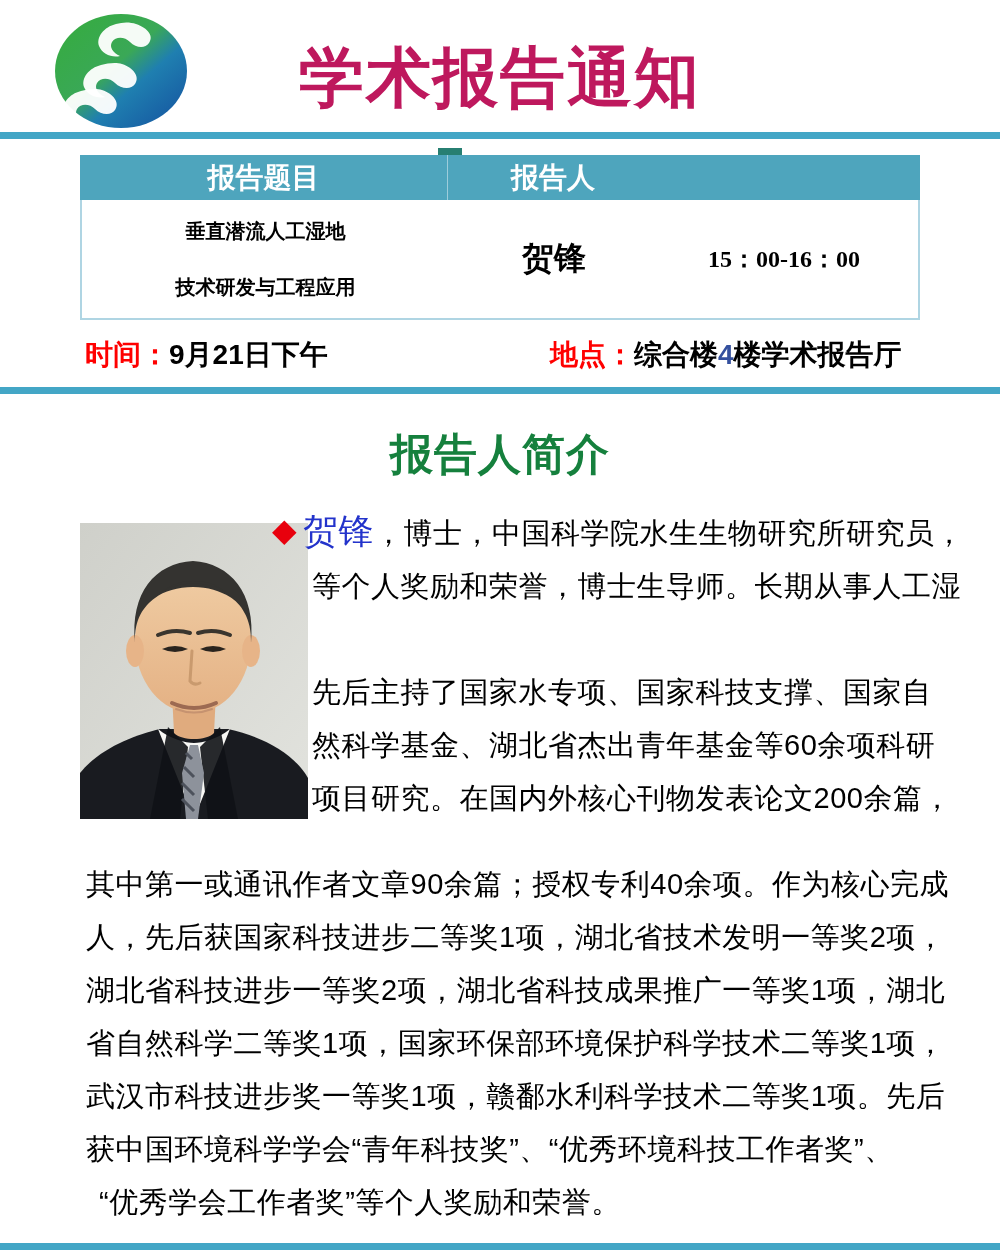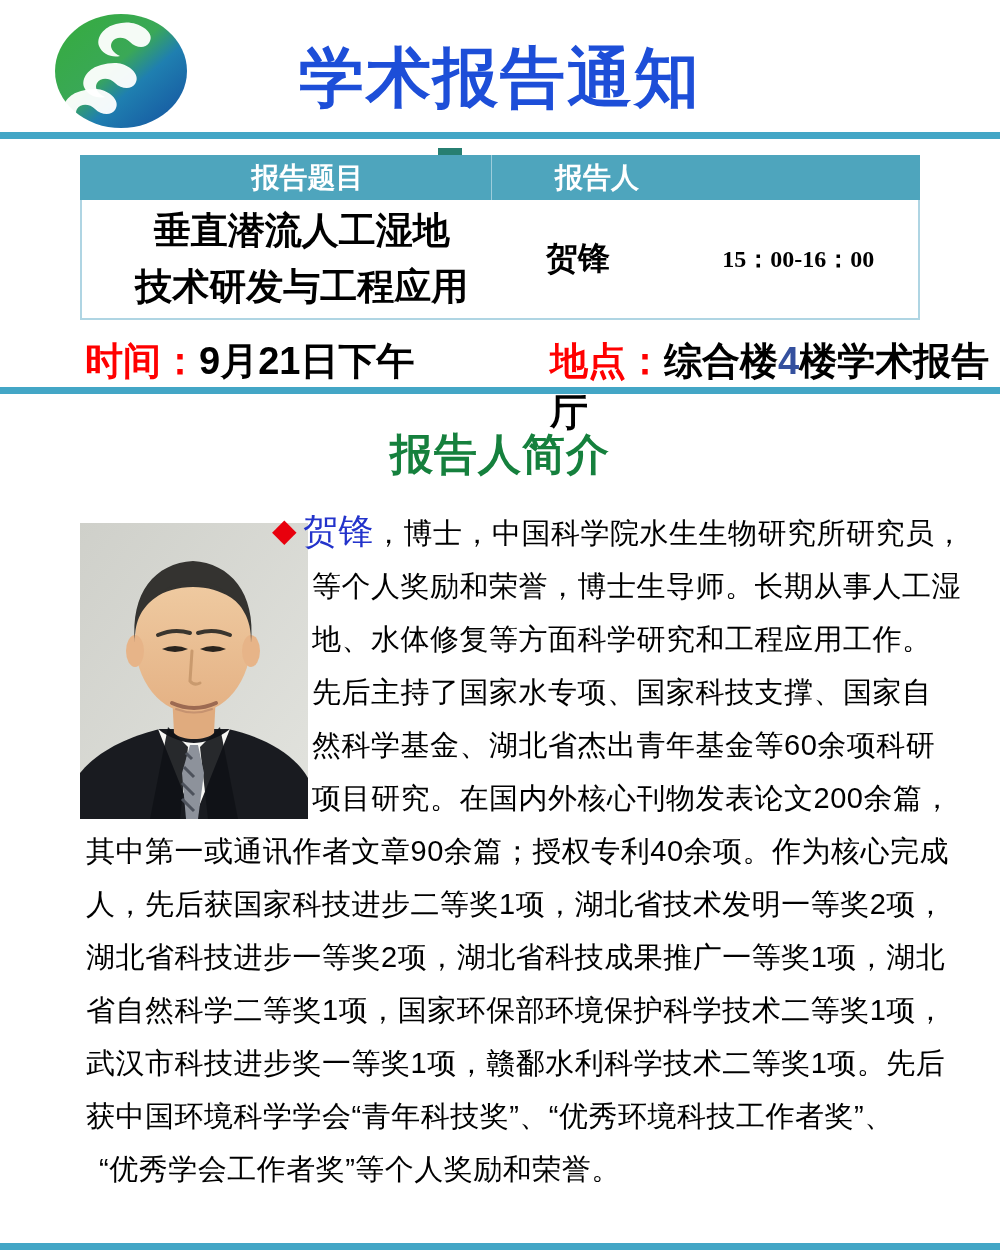--- a/index.html
+++ b/index.html
@@ -6,21 +6,21 @@
   #page{
     position:relative;width:1000px;height:1250px;margin:0 auto;
     background:#ffffff;overflow:hidden;
     font-family:"Liberation Sans","DejaVu Sans",sans-serif;
     color:#000;
   }
   .abs{position:absolute;}
   
   .page-title{
     left:0;right:0;top:34px;text-align:center;
-    font-size:65px;font-weight:900;letter-spacing:2px;color:#1d4ed8;
+    font-size:65px;font-weight:900;letter-spacing:2px;color:#be185d;
   }
   .divider{left:0;width:1000px;height:7px;background:#43a6c6;}
   .divider-top{top:132px;}
   .divider-mid{top:387px;}
   .divider-bottom{top:1243px;}
   .header-artifact{left:438px;top:148px;width:24px;height:8px;background:#277f72;}
   
   .sched-table{left:80px;top:155px;width:840px;}
   .t-head{display:flex;height:45px;background:#4ea5bd;}
   .t-head .cell{
@@ -30,45 +30,45 @@
   }
   .t-head .cell:last-child{border-right:none;}
   .t-body{
     display:flex;height:120px;background:#fff;
     border:2px solid #afd5e3;border-top:none;box-sizing:border-box;
   }
   .t-body .cell{
     display:flex;flex-direction:column;align-items:center;justify-content:center;
     font-weight:bold;color:#000;
   }
-  .c1{width:367px;padding-left:44px;}.c2{width:210px;}.c3{width:250px;}
-  .topic-line{font-size:37px;line-height:56px;}
+  .c1{width:367px;}.c2{width:210px;}.c3{width:250px;}
+  .topic-line{font-size:20px;line-height:56px;}
   .speaker-cell{font-size:32px;}
   .time-cell{font-family:"Liberation Serif","DejaVu Serif",serif;font-size:24px;}
   
-  .sched-row{top:336px;left:0;width:1000px;height:42px;font-size:38px;font-weight:bold;}
+  .sched-row{top:336px;left:0;width:1000px;height:42px;font-size:28px;font-weight:bold;}
   .sched-time{position:absolute;left:85px;top:0;}
   .sched-place{position:absolute;left:550px;top:0;}
   .red{color:#ff0000;}
   .floor-num{color:#34509e;}
   
   .bio-heading{
     left:0;right:0;top:426px;text-align:center;
     font-size:43px;font-weight:bold;color:#15803d;letter-spacing:1px;
   }
   .photo{left:80px;top:523px;width:228px;height:296px;}
   .bio-line{
     font-size:29px;font-weight:normal;letter-spacing:.5px;
     white-space:nowrap;color:#000;
   }
   .bio-first{left:272px;top:508px;}
   .diamond{color:#e8000d;font-size:32px;margin-right:6px;vertical-align:2px;}
   .bio-name{color:#2333cb;font-size:35px;}
   .wrap-line{left:312px;}
-  .full-line{left:86px;}
+  .full-line{left:86px;margin-top:33px;}
   .logo{left:52px;top:12px;width:138px;height:118px;}
 </style>
 </head>
 <body>
 
 <div id="page">
 
   <div class="abs logo">
     <svg width="138" height="118" viewBox="0 0 138 118" xmlns="http://www.w3.org/2000/svg">
       <defs>
@@ -163,21 +163,20 @@
       <path d="M92 180 q22 10 44 0" stroke="#9c6a52" stroke-width="4" fill="none" stroke-linecap="round"></path>
       <path d="M96 186 q18 7 36 0" stroke="#b98668" stroke-width="2" fill="none" stroke-linecap="round" opacity="0.7"></path>
     </svg>
   </div>
 
   <div class="abs bio-line bio-first">
     <span class="diamond">◆</span><span class="bio-name">贺锋</span><span>，博士，中国科学院水生生物研究所研究员，</span>
   </div>
 
   <div class="abs bio-line wrap-line" style="top:567px">等个人奖励和荣誉，博士生导师。长期从事人工湿</div>
-  <div class="abs bio-line wrap-line" style="top:620px">地、水体修复等方面科学研究和工程应用工作。</div>
   <div class="abs bio-line wrap-line" style="top:673px">先后主持了国家水专项、国家科技支撑、国家自</div>
   <div class="abs bio-line wrap-line" style="top:726px">然科学基金、湖北省杰出青年基金等60余项科研</div>
   <div class="abs bio-line wrap-line" style="top:779px">项目研究。在国内外核心刊物发表论文200余篇，</div>
 
   <div class="abs bio-line full-line" style="top:832px">其中第一或通讯作者文章90余篇；授权专利40余项。作为核心完成</div>
   <div class="abs bio-line full-line" style="top:885px">人，先后获国家科技进步二等奖1项，湖北省技术发明一等奖2项，</div>
   <div class="abs bio-line full-line" style="top:938px">湖北省科技进步一等奖2项，湖北省科技成果推广一等奖1项，湖北</div>
   <div class="abs bio-line full-line" style="top:991px">省自然科学二等奖1项，国家环保部环境保护科学技术二等奖1项，</div>
   <div class="abs bio-line full-line" style="top:1044px">武汉市科技进步奖一等奖1项，赣鄱水利科学技术二等奖1项。先后</div>
   <div class="abs bio-line full-line" style="top:1097px">获中国环境科学学会“青年科技奖”、“优秀环境科技工作者奖”、</div>

